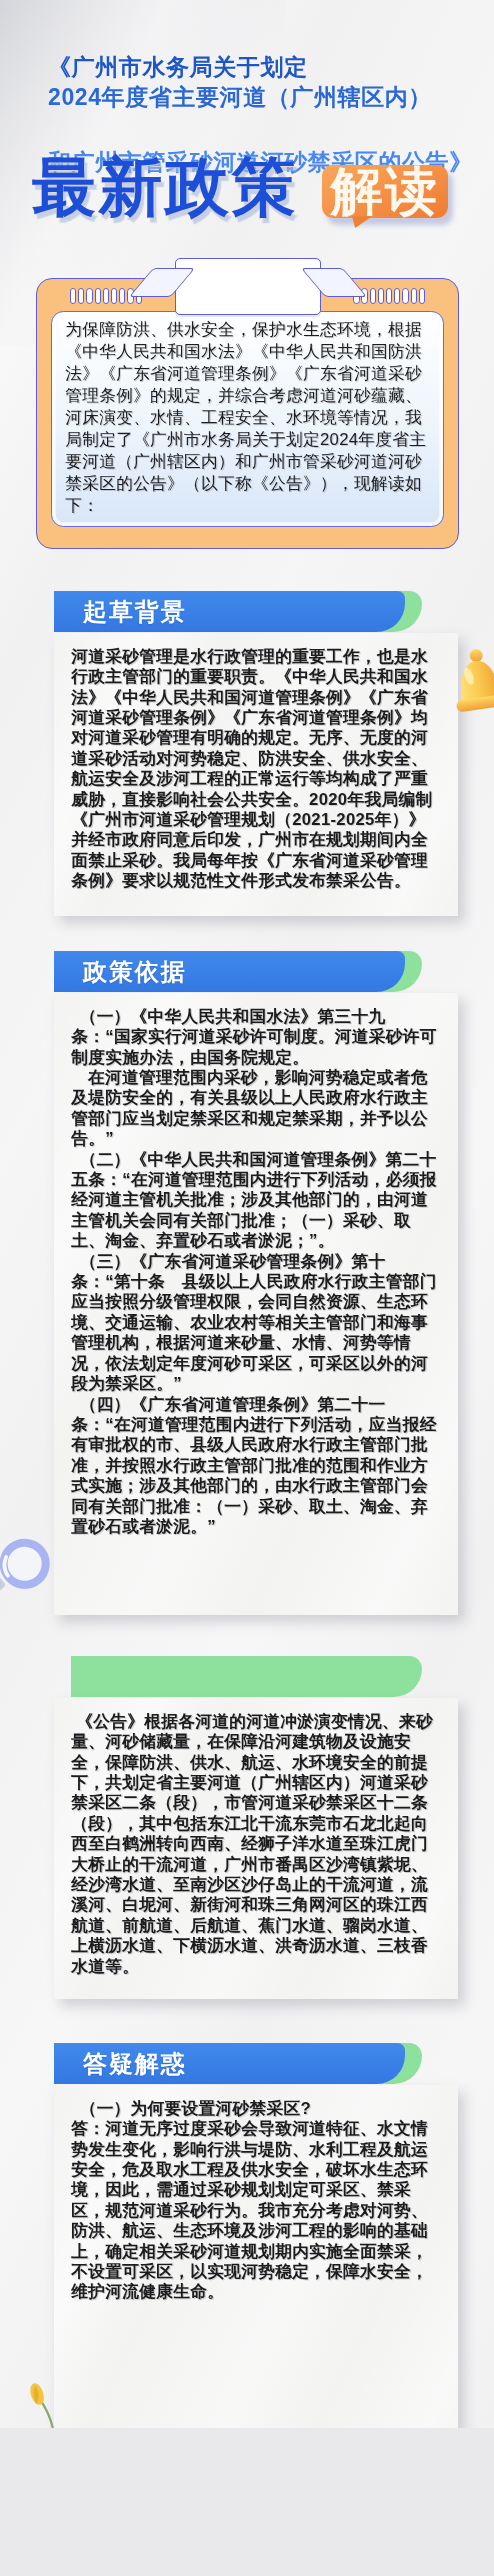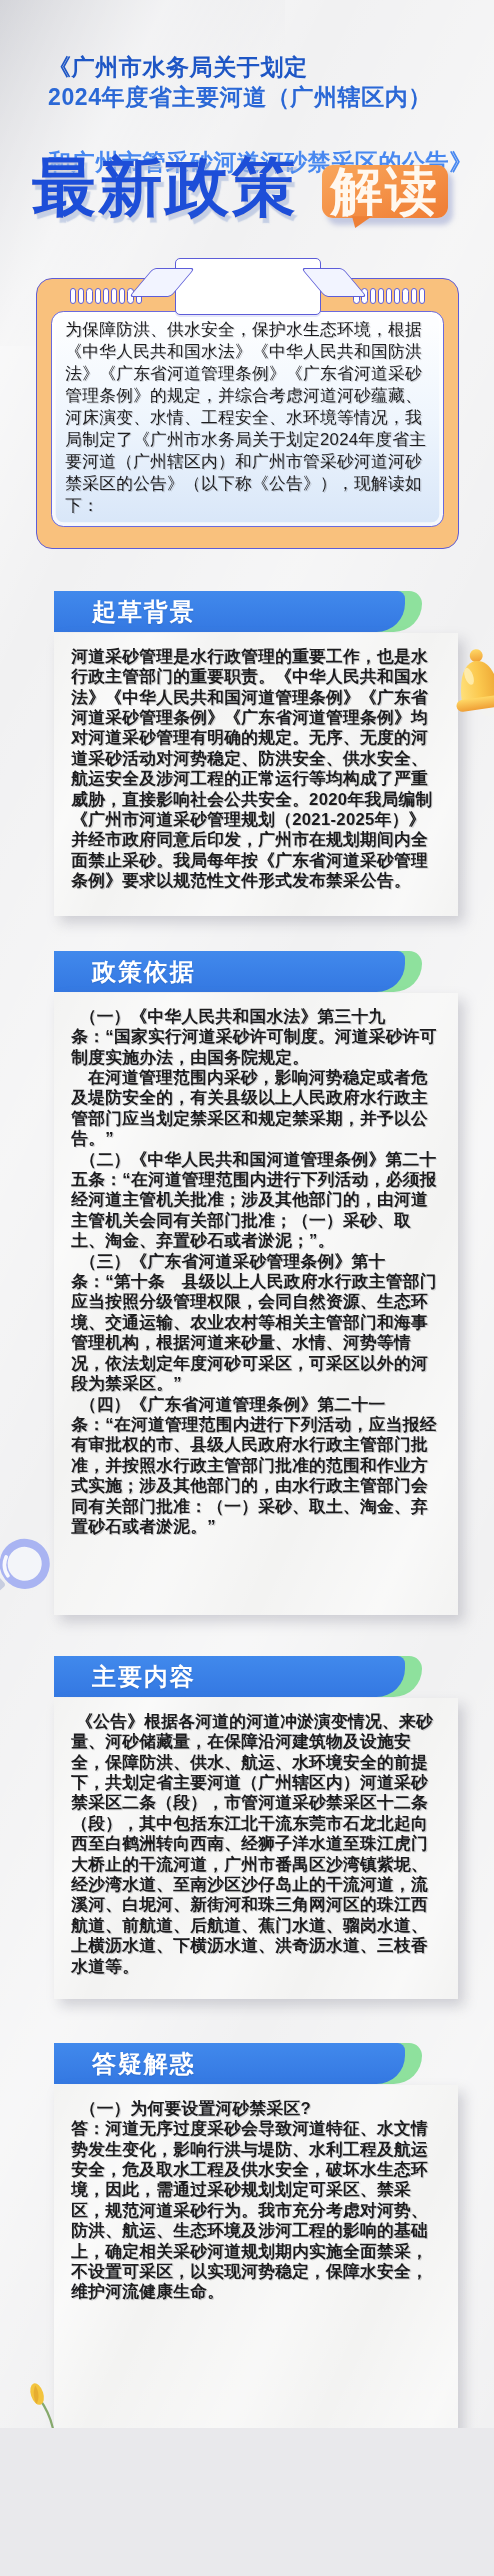--- a/index.html
+++ b/index.html
@@ -81,21 +81,21 @@
   .section{position:absolute; left:54px; width:404px; z-index:2;}
   .sec-0{top:591px;} .sec-1{top:951px;} .sec-2{top:1656px;} .sec-3{top:2043px;}
   .sec-header{position:relative; height:41px;}
   .sec-header .green{
     position:absolute; left:17.3px; top:0; width:351px; height:41px;
     background:#8ee19d; border-radius:0 13.6px 30px 0;
   }
   .sec-header .blue{
     position:absolute; left:0; top:0; width:351px; height:41px; box-sizing:border-box;
     background:linear-gradient(180deg,#4189ec,#3478e2);
-    border-radius:0 7.4px 28.5px 0; display:flex; align-items:center; padding-left:38px;
+    border-radius:0 7.4px 28.5px 0; display:flex; align-items:center; padding-left:29px;
   }
   .sec-title{font-size:24px; font-weight:900; color:#ffffff; letter-spacing:1.9px;
     text-shadow:0 1.2px 1.2px rgba(25,80,165,.35);}
   .sec-card{
     position:relative; margin-top:1.2px; width:404px; box-sizing:border-box;
     background:#f3f3f2; padding:13.6px 17.3px; overflow:hidden;
     box-shadow:6.2px 7.4px 12.4px rgba(125,125,140,.32);
   }
   .sec-card::before{
     content:""; position:absolute; inset:0; pointer-events:none;
@@ -220,23 +220,20 @@
       <rect x="30" y="92" width="26" height="18" rx="5" fill="#c7cde0" transform="rotate(42 43 101)"></rect>
       <rect x="-42" y="118" width="92" height="24" rx="12" fill="#8e9cf3" transform="rotate(42 6 130)"></rect>
       <circle cx="85" cy="66" r="34" fill="rgba(244,248,255,.55)" stroke="#a9b4f2" stroke-width="13"></circle>
       <path d="M60,88 A32,32 0 0 1 54,58" stroke="#ffffff" stroke-width="6" fill="none" opacity=".9" stroke-linecap="round"></path>
     </g>
   </svg>
 
   <div class="section sec-2">
     <div class="sec-header">
       <div class="green"></div>
-      <div class="blue">
-        <span class="sec-title">主要内容</span>
-      </div>
     </div>
     <div class="sec-card card-2">
       <p class="i03">《公告》根据各河道的河道冲淤演变情况、来砂量、河砂储藏量，在保障沿河建筑物及设施安全，保障防洪、供水、航运、水环境安全的前提下，共划定省主要河道（广州辖区内）河道采砂禁采区二条（段），市管河道采砂禁采区十二条（段），其中包括东江北干流东莞市石龙北起向西至白鹤洲转向西南、经狮子洋水道至珠江虎门大桥止的干流河道，广州市番禺区沙湾镇紫坭、经沙湾水道、至南沙区沙仔岛止的干流河道，流溪河、白坭河、新街河和珠三角网河区的珠江西航道、前航道、后航道、蕉门水道、骝岗水道、上横沥水道、下横沥水道、洪奇沥水道、三枝香水道等。</p>
     </div>
   </div>
 
   <div class="section sec-3">
     <div class="sec-header">
       <div class="green"></div>
       <div class="blue">

